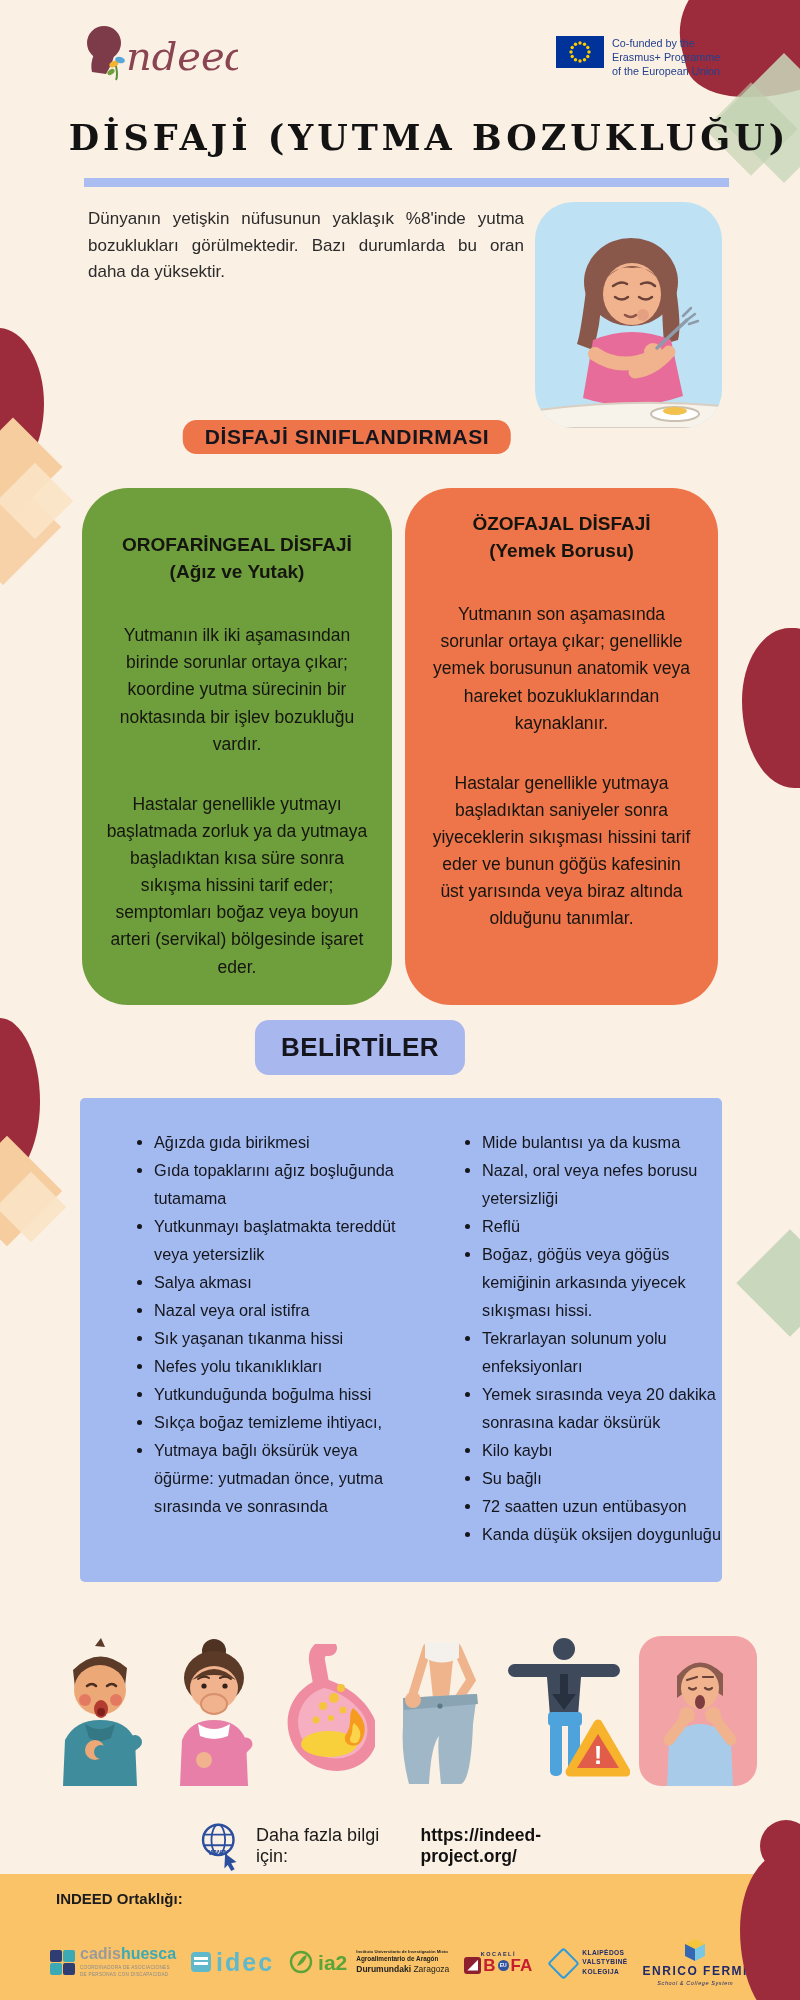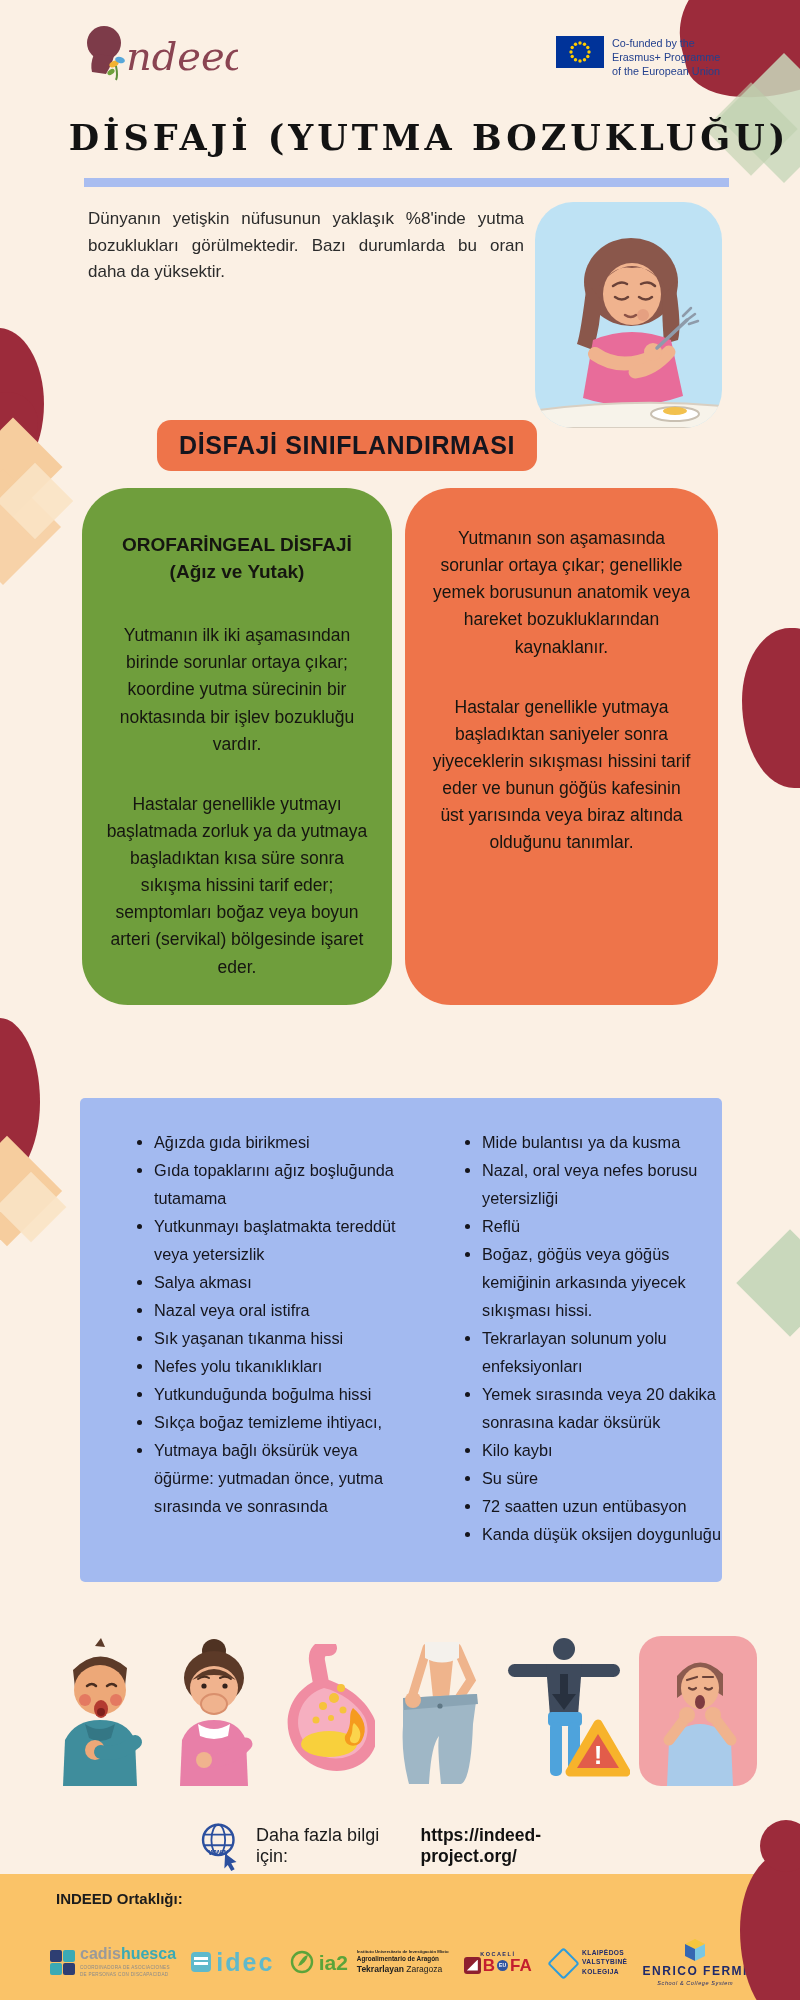--- a/index.html
+++ b/index.html
@@ -48,21 +48,21 @@
     font-size:17px;line-height:1.57;color:#2B2B2B;text-align:justify;}
   .intro-text p{margin:0;}
   .intro-text p + p{margin-top:21px;}
   .intro-bold{font-weight:700;}
   .illus-card{position:absolute;left:535px;top:202px;width:187px;height:226px;z-index:1;
     background:#BEE2F4;border-radius:38px;overflow:hidden;}
 
   
   .badge{position:absolute;z-index:1;background:#EE744A;color:#15151E;font-weight:700;
     border-radius:14px;white-space:nowrap;}
-  .badge1{left:347px;top:420px;transform:translateX(-50%);padding:11px 22px;font-size:25px;letter-spacing:.6px;}
+  .badge1{left:347px;top:420px;transform:translateX(-50%);padding:5px 22px;font-size:21px;letter-spacing:.6px;}
   .badge2{left:360px;top:1020px;transform:translateX(-50%);padding:12px 26px;font-size:26px;
     background:#A8B7ED;letter-spacing:.5px;}
 
   
   .cbox{position:absolute;top:488px;height:517px;border-radius:46px;z-index:1;
     box-sizing:border-box;padding:0 24px;text-align:center;color:#151510;}
   .cbox-green{left:82px;width:310px;background:#6F9E3C;}
   .cbox-orange{left:405px;width:313px;background:#EE744A;}
   .cbox h3{margin:0;font-size:19px;line-height:1.4;font-weight:700;}
   .cbox-green h3{margin-top:44px;}
@@ -223,24 +223,26 @@
 
   <div class="badge badge1">DİSFAJİ SINIFLANDIRMASI</div>
 
   <div class="cbox cbox-green">
     <h3><span>OROFARİNGEAL DİSFAJİ</span><br><span>(Ağız ve Yutak)</span></h3>
     <p class="first">Yutmanın ilk iki aşamasından birinde sorunlar ortaya çıkar; koordine yutma sürecinin bir noktasında bir işlev bozukluğu vardır.</p>
     <p>Hastalar genellikle yutmayı başlatmada zorluk ya da yutmaya başladıktan kısa süre sonra sıkışma hissini tarif eder; semptomları boğaz veya boyun arteri (servikal) bölgesinde işaret eder.</p>
   </div>
 
   <div class="cbox cbox-orange">
+    <h3><span>ÖZOFAJAL DİSFAJİ</span><br><span>(Yemek Borusu)</span></h3>
     <p class="first">Yutmanın son aşamasında sorunlar ortaya çıkar; genellikle yemek borusunun anatomik veya hareket bozukluklarından kaynaklanır.</p>
     <p>Hastalar genellikle yutmaya başladıktan saniyeler sonra yiyeceklerin sıkışması hissini tarif eder ve bunun göğüs kafesinin üst yarısında veya biraz altında olduğunu tanımlar.</p>
   </div>
 
+  <div class="badge badge2">BELİRTİLER</div>
 
   <div class="sbox">
     <ul class="col-l">
       <li>Ağızda gıda birikmesi</li>
       <li>Gıda topaklarını ağız boşluğunda tutamama</li>
       <li>Yutkunmayı başlatmakta tereddüt veya yetersizlik</li>
       <li>Salya akması</li>
       <li>Nazal veya oral istifra</li>
       <li>Sık yaşanan tıkanma hissi</li>
       <li>Nefes yolu tıkanıklıkları</li>
@@ -249,21 +251,21 @@
       <li>Yutmaya bağlı öksürük veya öğürme: yutmadan önce, yutma sırasında ve sonrasında</li>
     </ul>
     <ul class="col-r">
       <li>Mide bulantısı ya da kusma</li>
       <li>Nazal, oral veya nefes borusu yetersizliği</li>
       <li>Reflü</li>
       <li>Boğaz, göğüs veya göğüs kemiğinin arkasında yiyecek sıkışması hissi.</li>
       <li>Tekrarlayan solunum yolu enfeksiyonları</li>
       <li>Yemek sırasında veya 20 dakika sonrasına kadar öksürük</li>
       <li>Kilo kaybı</li>
-      <li>Su süre</li>
+      <li>Su bağlı</li>
       <li>72 saatten uzun entübasyon</li>
       <li>Kanda düşük oksijen doygunluğu</li>
     </ul>
   </div>
 
   <div class="figures">
     <svg class="fig" width="108" height="148" viewBox="0 0 108 148">
       <path d="M28,32 Q54,6 82,30 L80,48 Q54,30 30,50 z" fill="#5C3A28"></path>
       <path d="M50,8 l6,-8 4,9 z" fill="#5C3A28"></path>
       <ellipse cx="55" cy="52" rx="26" ry="25" fill="#EDA878"></ellipse>
@@ -386,21 +388,21 @@
 
       <div class="partner">
         <svg width="24" height="24" viewBox="0 0 24 24">
           <circle cx="12" cy="12" r="10" fill="none" stroke="#5BA43A" stroke-width="2.4"></circle>
           <path d="M8,16 q4,-10 10,-11 q-2,9 -10,11 z" fill="#5BA43A"></path>
         </svg>
         <span class="p-ia2-main">ia2</span>
         <div class="p-ia2-sub">
           <div class="s1">Instituto Universitario de Investigación Mixto</div>
           <div class="s2">Agroalimentario de Aragón</div>
-          <div class="s3"><b>Tekrarlayan</b>
+          <div class="s3"><b>Durumundaki</b>
             <span>Zaragoza</span></div>
         </div>
       </div>
 
       <div class="p-koc">
         <div class="p-koc-top">KOCAELİ</div>
         <div class="p-koc-row">
           <div class="p-koc-sq"></div>
           <span class="p-koc-b">B</span>
           <span class="p-koc-eu">EU</span>

